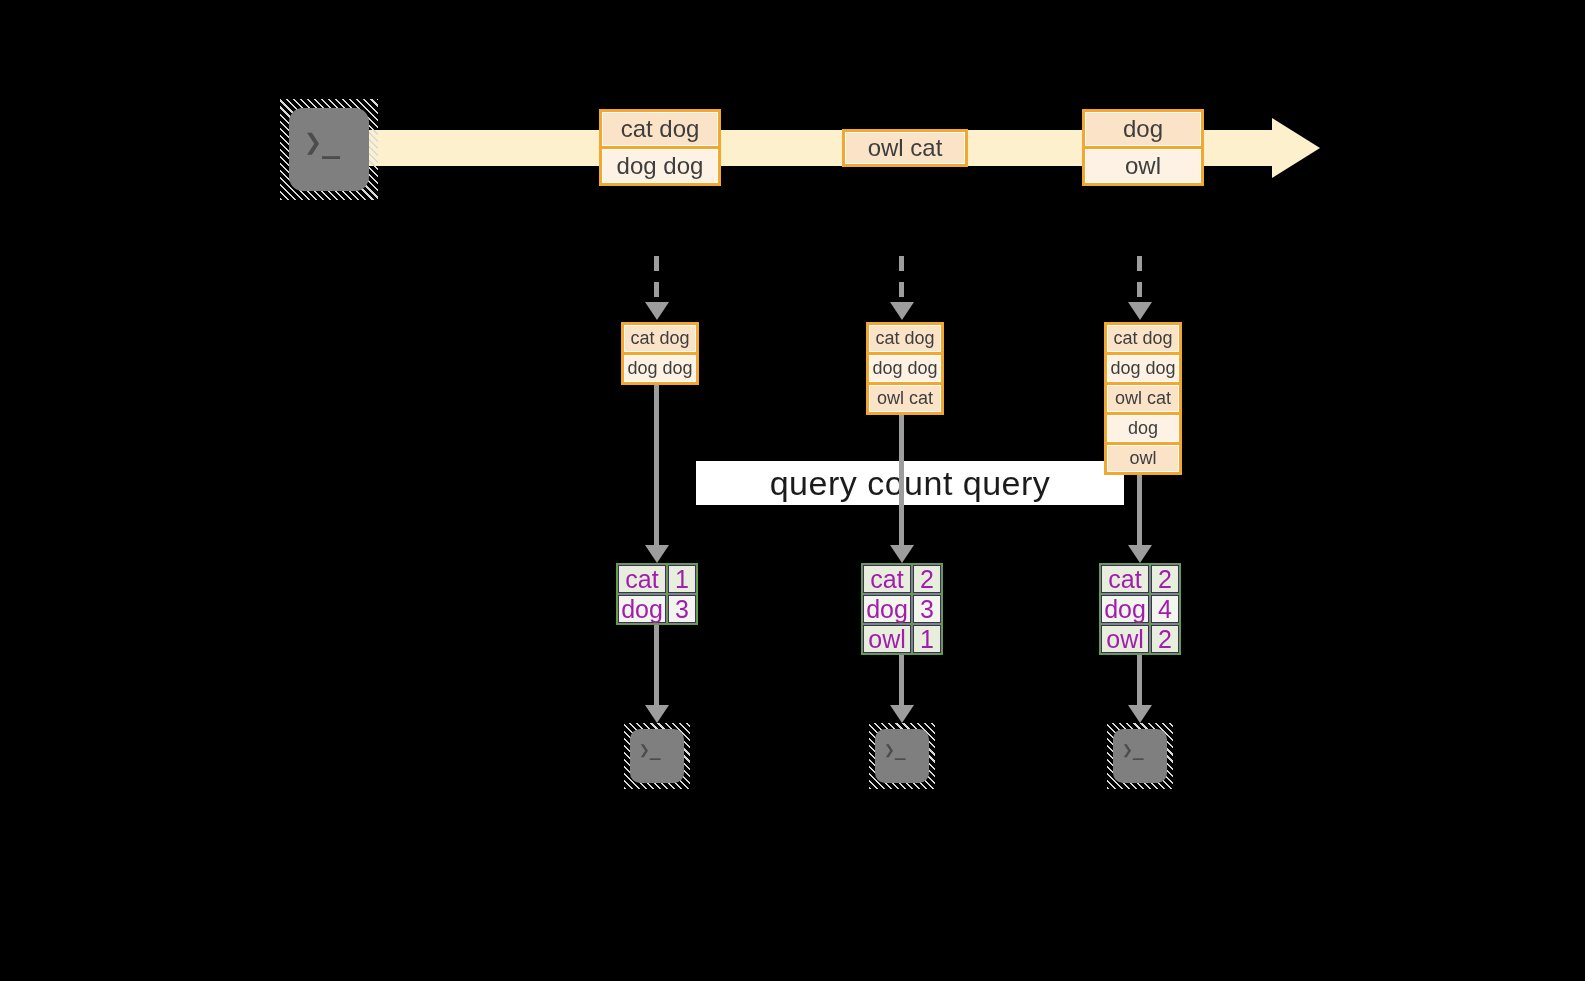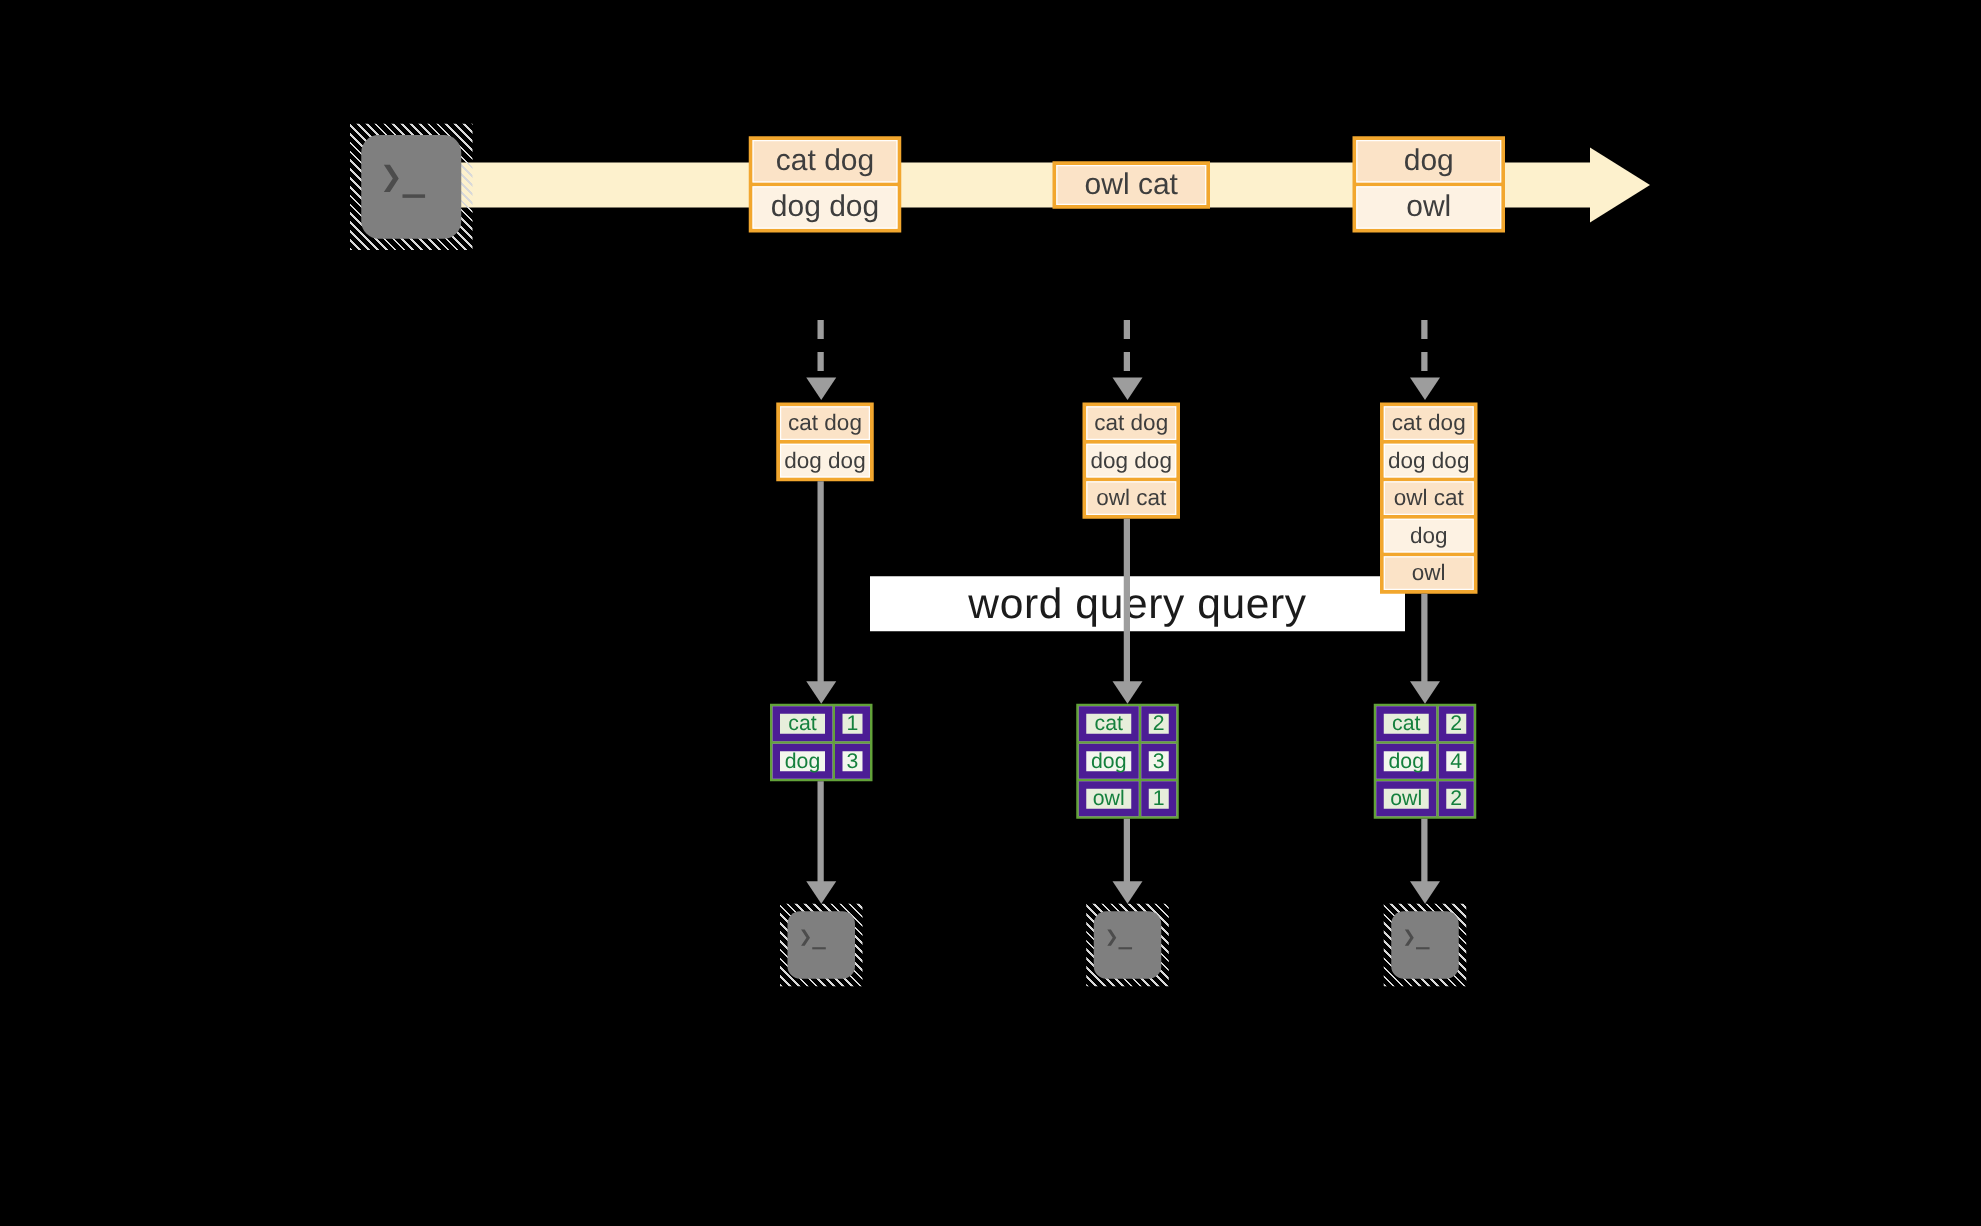--- a/index.html
+++ b/index.html
@@ -48,22 +48,22 @@
 
   
   .query-band { position:absolute; left:696px; top:461px; width:428px; height:44px;
     background:#ffffff; z-index:3; display:flex; align-items:center; justify-content:center;
     font-size:34px; font-weight:300; color:#1b1b1b; letter-spacing:.5px; }
 
   
   .green-table { position:absolute; top:563px; background:#63a23a; padding:2px;
     display:flex; flex-direction:column; gap:2px; z-index:4; }
   .green-table .trow { display:flex; gap:2px; }
-  .green-table .cell { box-sizing:border-box; border:6px solid #4c1d95; height:28px;
-    display:flex; align-items:center; justify-content:center; font-size:17px; color:#15803d; }
+  .green-table .cell { box-sizing:border-box; border:1px solid #4c1d95; height:28px;
+    display:flex; align-items:center; justify-content:center; font-size:25px; color:#a21caf; }
   .cell.word { width:48px; }
   .cell.num  { width:28px; }
   .trow.lg .cell { background:#e7eedb; }
   .trow.wg .cell { background:#f3f6ed; }
 </style>
 </head>
 <body>
 
 <div id="stage">
 
@@ -86,21 +86,21 @@
     <div class="row cream h34">owl</div>
   </div>
 
   <div class="dline" style="left:654px; top:256px; height:46px;"></div>
   <div class="ahead" style="left:645px; top:302px;"></div>
   <div class="dline" style="left:899px; top:256px; height:46px;"></div>
   <div class="ahead" style="left:890px; top:302px;"></div>
   <div class="dline" style="left:1137px; top:256px; height:46px;"></div>
   <div class="ahead" style="left:1128px; top:302px;"></div>
 
-  <div class="query-band">word query query</div>
+  <div class="query-band">query count query</div>
 
   <div class="orange-stack st" style="left:621px;">
     <div class="row peach h27">cat dog</div>
     <div class="row cream h27">dog dog</div>
   </div>
   <div class="orange-stack st" style="left:866px;">
     <div class="row peach h27">cat dog</div>
     <div class="row cream h27">dog dog</div>
     <div class="row peach h27">owl cat</div>
   </div>

